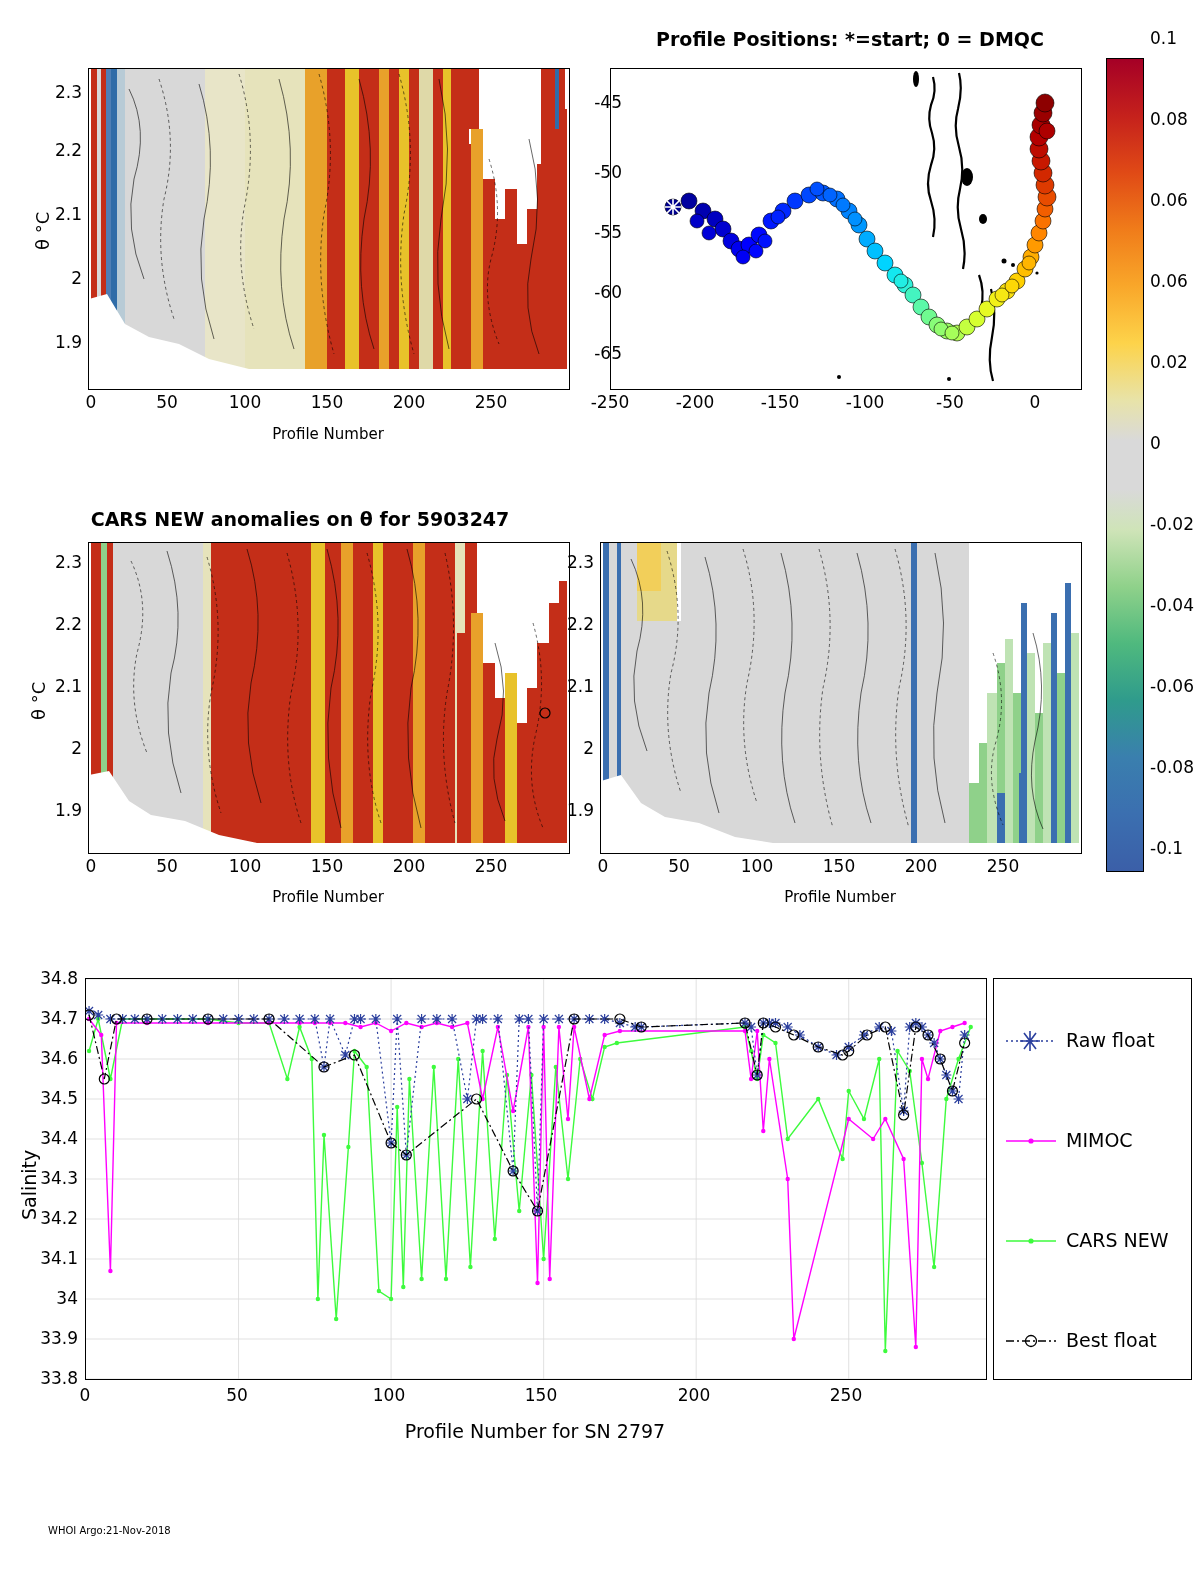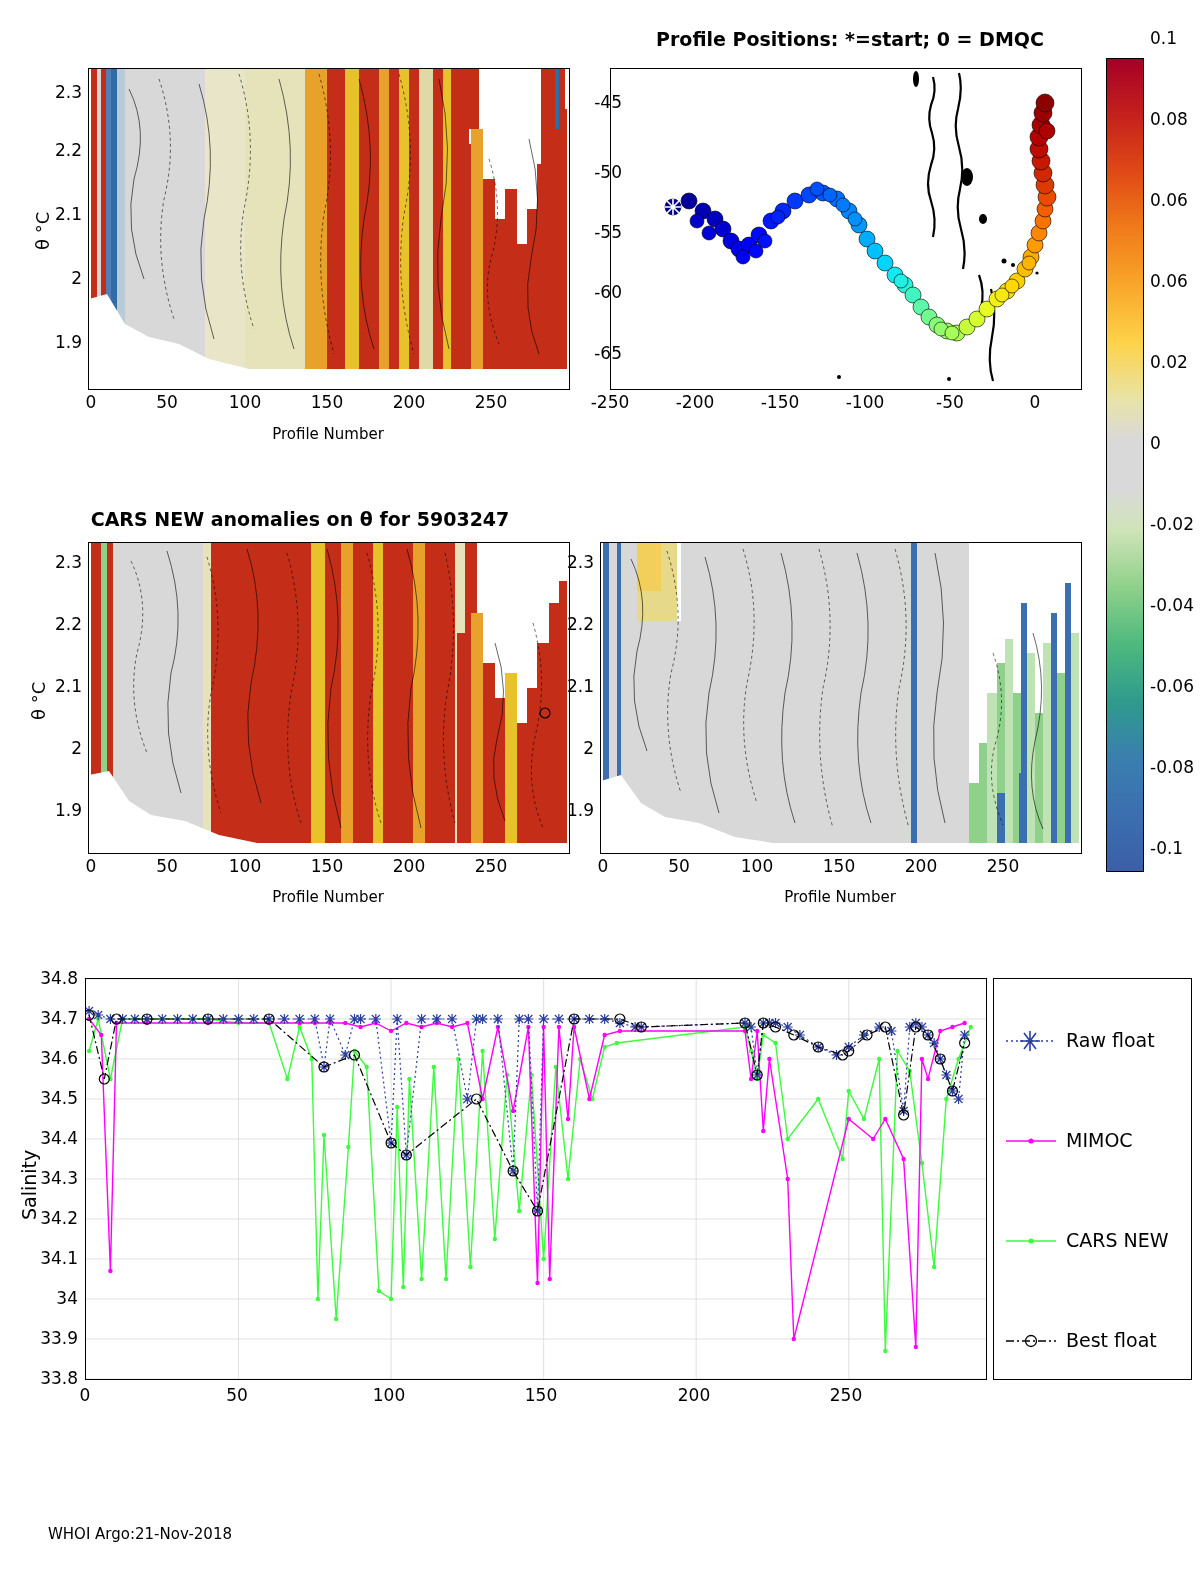--- a/index.html
+++ b/index.html
@@ -4,21 +4,21 @@
 <style>
   html,body{margin:0;padding:0;background:#ffffff;}
   body{width:1200px;height:1575px;font-family:"DejaVu Sans",sans-serif;color:#000;position:relative;overflow:hidden;}
   .panel{position:absolute;}
   .ttl{font-weight:bold;font-size:19px;text-align:center;}
   .axlab{font-size:15px;}
   .tick{font-size:17px;}
   .axbox{position:absolute;border:1px solid #000;background:#fff;overflow:hidden;}
   .ylab-rot{position:absolute;transform:rotate(-90deg);transform-origin:left top;font-size:18px;white-space:nowrap;}
   .legendbox{position:absolute;border:1px solid #000;background:#fff;}
-  .footer{position:absolute;font-size:15px;}
+  .footer{position:absolute;font-size:10px;}
   .cb{position:absolute;border:1px solid #000;}
   .cbtick{position:absolute;font-size:17px;}
   svg{display:block;}
 </style>
 </head>
 <body>
 
 <div class="panel" style="left:0;top:0;width:600px;height:470px;">
   <div class="axbox" style="left:88px;top:68px;width:480px;height:320px;">
     <svg width="480" height="320" viewBox="0 0 480 320">
@@ -632,20 +632,21 @@
           <circle cx="817.6271186440678" cy="135.99999999999852" r="5" fill="none" stroke="#000000" stroke-width="1.2"></circle>
           <circle cx="829.8305084745763" cy="47.99999999999898" r="5" fill="none" stroke="#000000" stroke-width="1.2"></circle>
           <circle cx="842.0338983050848" cy="56.00000000000023" r="5" fill="none" stroke="#000000" stroke-width="1.2"></circle>
           <circle cx="854.2372881355932" cy="79.9999999999983" r="5" fill="none" stroke="#000000" stroke-width="1.2"></circle>
           <circle cx="866.4406779661017" cy="111.99999999999761" r="5" fill="none" stroke="#000000" stroke-width="1.2"></circle>
           <circle cx="878.6440677966102" cy="63.999999999998636" r="5" fill="none" stroke="#000000" stroke-width="1.2"></circle>
         </g>
       </svg>
   </div>
   <div class="ylab-rot" style="left:18px;top:290px;font-size:19px;">Salinity</div>
+  <div class="axlab" style="position:absolute;left:85px;top:490px;width:900px;text-align:center;font-size:19px;">Profile Number for SN 2797</div>
 
   <div class="tick" style="position:absolute;left:75px;top:455px;width:20px;text-align:center;">0</div>
   <div class="tick" style="position:absolute;left:222px;top:455px;width:30px;text-align:center;">50</div>
   <div class="tick" style="position:absolute;left:372px;top:455px;width:34px;text-align:center;">100</div>
   <div class="tick" style="position:absolute;left:524px;top:455px;width:34px;text-align:center;">150</div>
   <div class="tick" style="position:absolute;left:677px;top:455px;width:34px;text-align:center;">200</div>
   <div class="tick" style="position:absolute;left:829px;top:455px;width:34px;text-align:center;">250</div>
 
   <div class="tick" style="position:absolute;left:18px;top:438px;width:60px;text-align:right;">33.8</div>
   <div class="tick" style="position:absolute;left:18px;top:398px;width:60px;text-align:right;">33.9</div>

